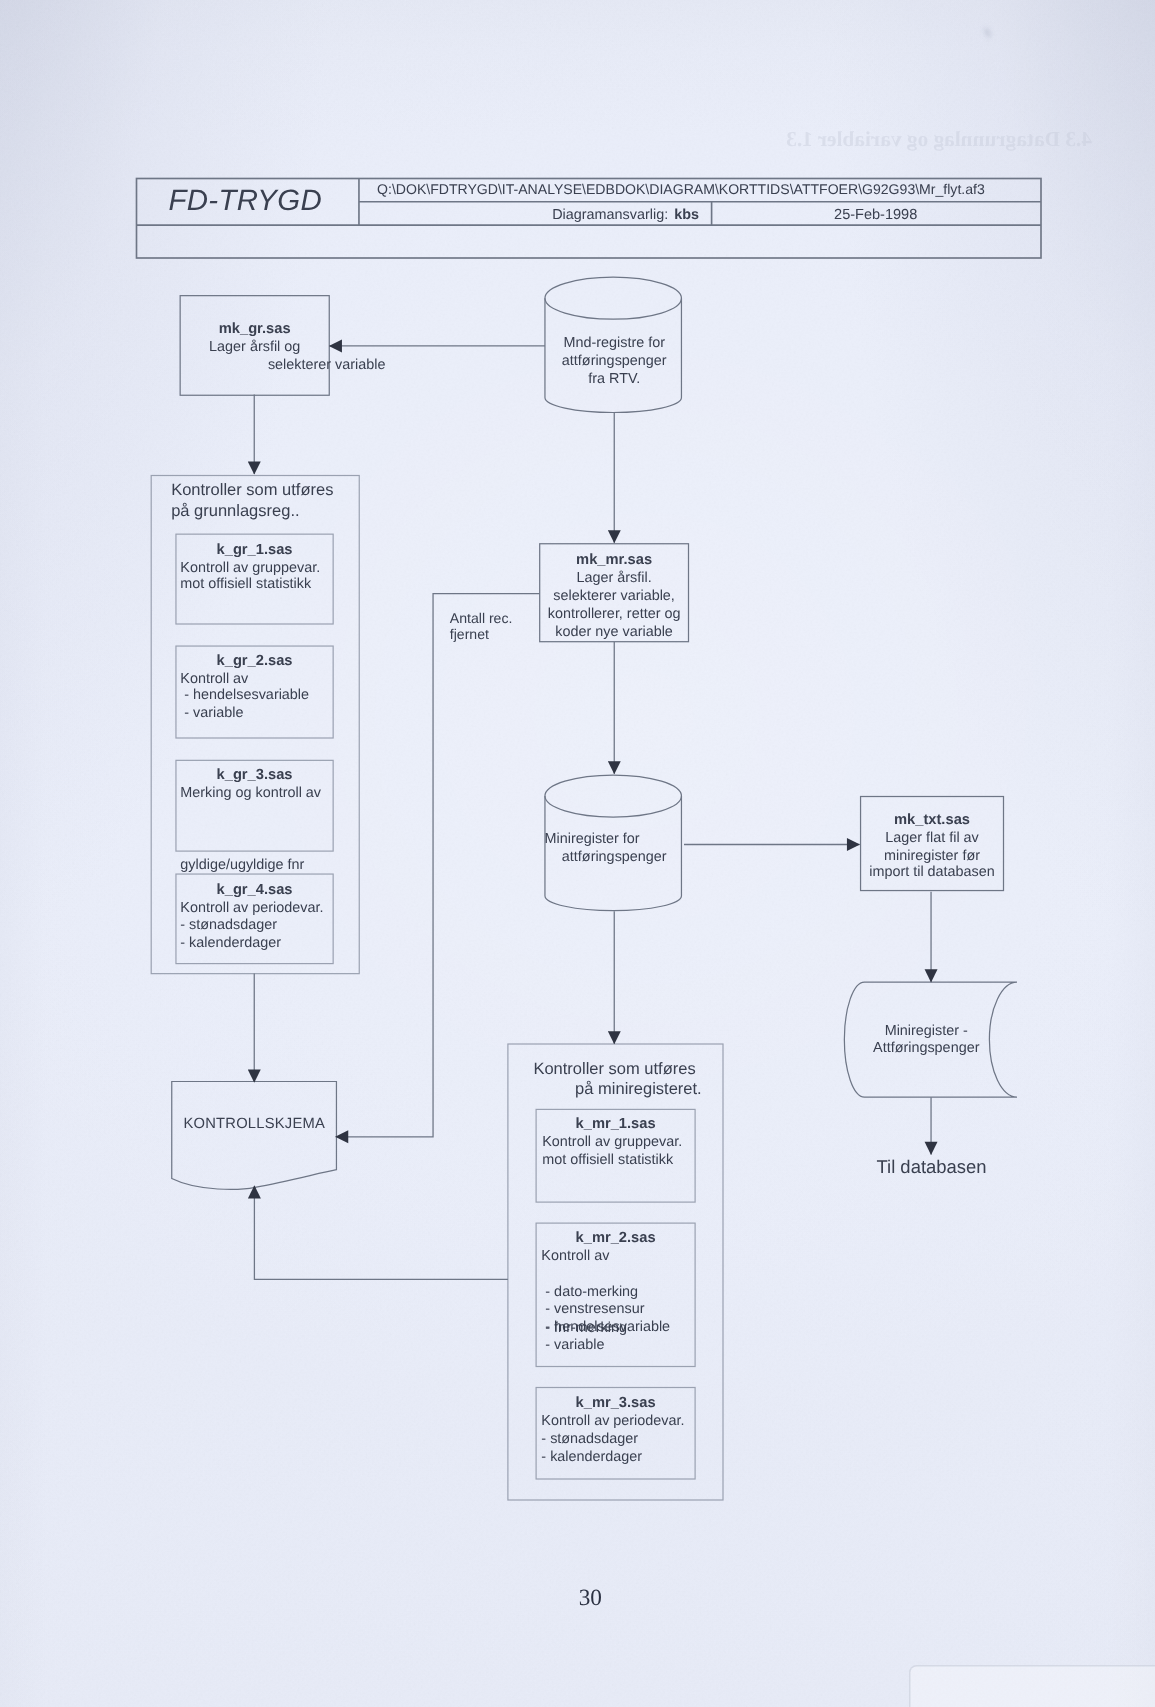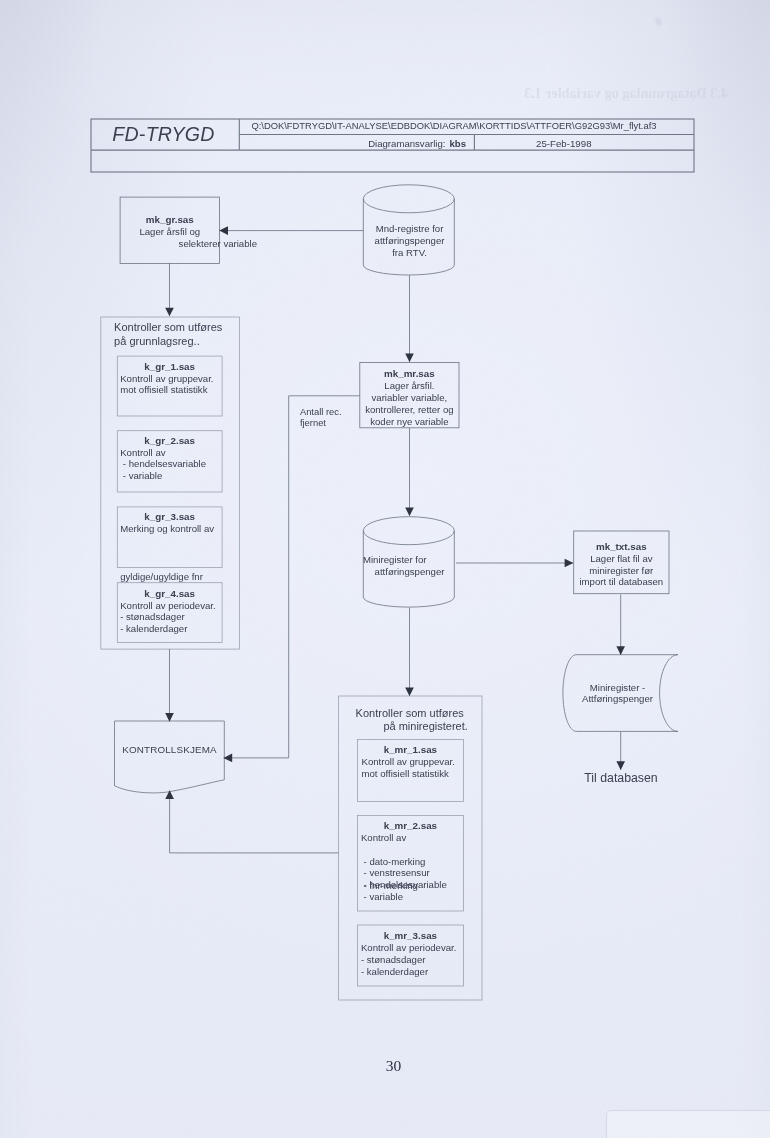--- a/index.html
+++ b/index.html
@@ -99,21 +99,21 @@
 <path d="M620.7 731.5 L620.7 769.6"></path>
 <path d="M169.5 649 L169.5 721.4"></path>
 <path d="M409.5 607.5 L409.5 695.8"></path>
 <path d="M359.8 395.8 L288.7 395.8 L288.7 757.9 L223.8 757.9"></path>
 <path d="M338.6 852.9 L169.6 852.9 L169.6 790.6"></path>
 </g>
 </svg>
 <div class="t" style="left:93.5px;top:123.03px;width:140px;height:22.74px;font-size:19.6px;line-height:22.74px;font-weight:normal;text-align:center;font-style:italic;letter-spacing:0.25px;">FD-TRYGD</div>
 <div class="t" style="left:251.4px;top:121.35px;width:451px;height:10.9px;font-size:9.4px;line-height:10.9px;font-weight:normal;text-align:left;">Q:\DOK\FDTRYGD\IT-ANALYSE\EDBDOK\DIAGRAM\KORTTIDS\ATTFOER\G92G93\Mr_flyt.af3</div>
 <div class="t" style="left:241px;top:137.6px;width:225px;height:11.14px;font-size:9.6px;line-height:11.14px;text-align:right;"><span>Diagramansvarlig:</span><b style="margin-left:4px">kbs</b></div>
-<div class="t" style="left:456px;top:137.69px;width:215.6px;height:11.25px;font-size:9.7px;line-height:11.25px;font-weight:normal;text-align:center;">25-Feb-1998</div>
+<div class="t" style="left:476px;top:137.69px;width:215.6px;height:11.25px;font-size:9.7px;line-height:11.25px;font-weight:normal;text-align:center;">25-Feb-1998</div>
 <div class="t" style="left:120.1px;top:213.96px;width:99.4px;height:11.37px;font-size:9.8px;line-height:11.37px;font-weight:bold;text-align:center;">mk_gr.sas</div>
 <div class="t" style="left:120.1px;top:225.8px;width:99.4px;height:11.14px;font-size:9.6px;line-height:11.14px;font-weight:normal;text-align:center;">Lager årsfil og</div>
 <div class="t" style="left:120.1px;top:237.6px;width:99.4px;height:11.14px;font-size:9.6px;line-height:11.14px;font-weight:normal;text-align:center;padding-left:48px;">selekterer variable</div>
 <div class="t" style="left:363px;top:223.3px;width:93px;height:11.14px;font-size:9.6px;line-height:11.14px;font-weight:normal;text-align:center;">Mnd-registre for</div>
 <div class="t" style="left:363px;top:235.1px;width:93px;height:11.14px;font-size:9.6px;line-height:11.14px;font-weight:normal;text-align:center;">attføringspenger</div>
 <div class="t" style="left:363px;top:246.9px;width:93px;height:11.14px;font-size:9.6px;line-height:11.14px;font-weight:normal;text-align:center;">fra RTV.</div>
 <div class="t" style="left:114.1px;top:321.13px;width:130px;height:12.76px;font-size:11px;line-height:12.76px;font-weight:normal;text-align:left;">Kontroller som utføres</div>
 <div class="t" style="left:114.1px;top:334.63px;width:130px;height:12.76px;font-size:11px;line-height:12.76px;font-weight:normal;text-align:left;">på grunnlagsreg..</div>
 <div class="t" style="left:117.3px;top:360.76px;width:104.8px;height:11.37px;font-size:9.8px;line-height:11.37px;font-weight:bold;text-align:center;">k_gr_1.sas</div>
 <div class="t" style="left:120.2px;top:372.6px;width:101.9px;height:11.14px;font-size:9.6px;line-height:11.14px;font-weight:normal;text-align:left;">Kontroll av gruppevar.</div>
@@ -124,21 +124,21 @@
 <div class="t" style="left:120.2px;top:470.1px;width:101.9px;height:11.14px;font-size:9.6px;line-height:11.14px;font-weight:normal;text-align:left;"> - variable</div>
 <div class="t" style="left:117.3px;top:511.46px;width:104.8px;height:11.37px;font-size:9.8px;line-height:11.37px;font-weight:bold;text-align:center;">k_gr_3.sas</div>
 <div class="t" style="left:120.2px;top:523.3px;width:101.9px;height:11.14px;font-size:9.6px;line-height:11.14px;font-weight:normal;text-align:left;">Merking og kontroll av</div>
 <div class="t" style="left:120.2px;top:535.1px;width:101.9px;height:11.14px;font-size:9.6px;line-height:11.14px;font-weight:normal;text-align:left;margin-top:36px;">gyldige/ugyldige fnr</div>
 <div class="t" style="left:117.3px;top:587.66px;width:104.8px;height:11.37px;font-size:9.8px;line-height:11.37px;font-weight:bold;text-align:center;">k_gr_4.sas</div>
 <div class="t" style="left:120.2px;top:599.5px;width:101.9px;height:11.14px;font-size:9.6px;line-height:11.14px;font-weight:normal;text-align:left;">Kontroll av periodevar.</div>
 <div class="t" style="left:120.2px;top:611.3px;width:101.9px;height:11.14px;font-size:9.6px;line-height:11.14px;font-weight:normal;text-align:left;">- stønadsdager</div>
 <div class="t" style="left:120.2px;top:623.1px;width:101.9px;height:11.14px;font-size:9.6px;line-height:11.14px;font-weight:normal;text-align:left;">- kalenderdager</div>
 <div class="t" style="left:359.8px;top:368.36px;width:99.2px;height:11.37px;font-size:9.8px;line-height:11.37px;font-weight:bold;text-align:center;">mk_mr.sas</div>
 <div class="t" style="left:359.8px;top:380.2px;width:99.2px;height:11.14px;font-size:9.6px;line-height:11.14px;font-weight:normal;text-align:center;">Lager årsfil.</div>
-<div class="t" style="left:359.8px;top:392px;width:99.2px;height:11.14px;font-size:9.6px;line-height:11.14px;font-weight:normal;text-align:center;">variabler variable,</div>
+<div class="t" style="left:359.8px;top:392px;width:99.2px;height:11.14px;font-size:9.6px;line-height:11.14px;font-weight:normal;text-align:center;">selekterer variable,</div>
 <div class="t" style="left:359.8px;top:403.8px;width:99.2px;height:11.14px;font-size:9.6px;line-height:11.14px;font-weight:normal;text-align:center;">kontrollerer, retter og</div>
 <div class="t" style="left:359.8px;top:415.6px;width:99.2px;height:11.14px;font-size:9.6px;line-height:11.14px;font-weight:normal;text-align:center;">koder nye variable</div>
 <div class="t" style="left:363px;top:553.9px;width:93px;height:11.14px;font-size:9.6px;line-height:11.14px;font-weight:normal;text-align:left;">Miniregister for</div>
 <div class="t" style="left:363px;top:565.7px;width:93px;height:11.14px;font-size:9.6px;line-height:11.14px;font-weight:normal;text-align:center;">attføringspenger</div>
 <div class="t" style="left:573.7px;top:540.96px;width:95.3px;height:11.37px;font-size:9.8px;line-height:11.37px;font-weight:bold;text-align:center;">mk_txt.sas</div>
 <div class="t" style="left:573.7px;top:552.8px;width:95.3px;height:11.14px;font-size:9.6px;line-height:11.14px;font-weight:normal;text-align:center;">Lager flat fil av</div>
 <div class="t" style="left:573.7px;top:564.6px;width:95.3px;height:11.14px;font-size:9.6px;line-height:11.14px;font-weight:normal;text-align:center;">miniregister før</div>
 <div class="t" style="left:573.7px;top:576.4px;width:95.3px;height:11.14px;font-size:9.6px;line-height:11.14px;font-weight:normal;text-align:center;">import til databasen</div>
 <div class="t" style="left:565px;top:682.2px;width:105px;height:11.14px;font-size:9.6px;line-height:11.14px;font-weight:normal;text-align:center;">Miniregister -</div>
 <div class="t" style="left:565px;top:693.2px;width:105px;height:11.14px;font-size:9.6px;line-height:11.14px;font-weight:normal;text-align:center;">Attføringspenger</div>

